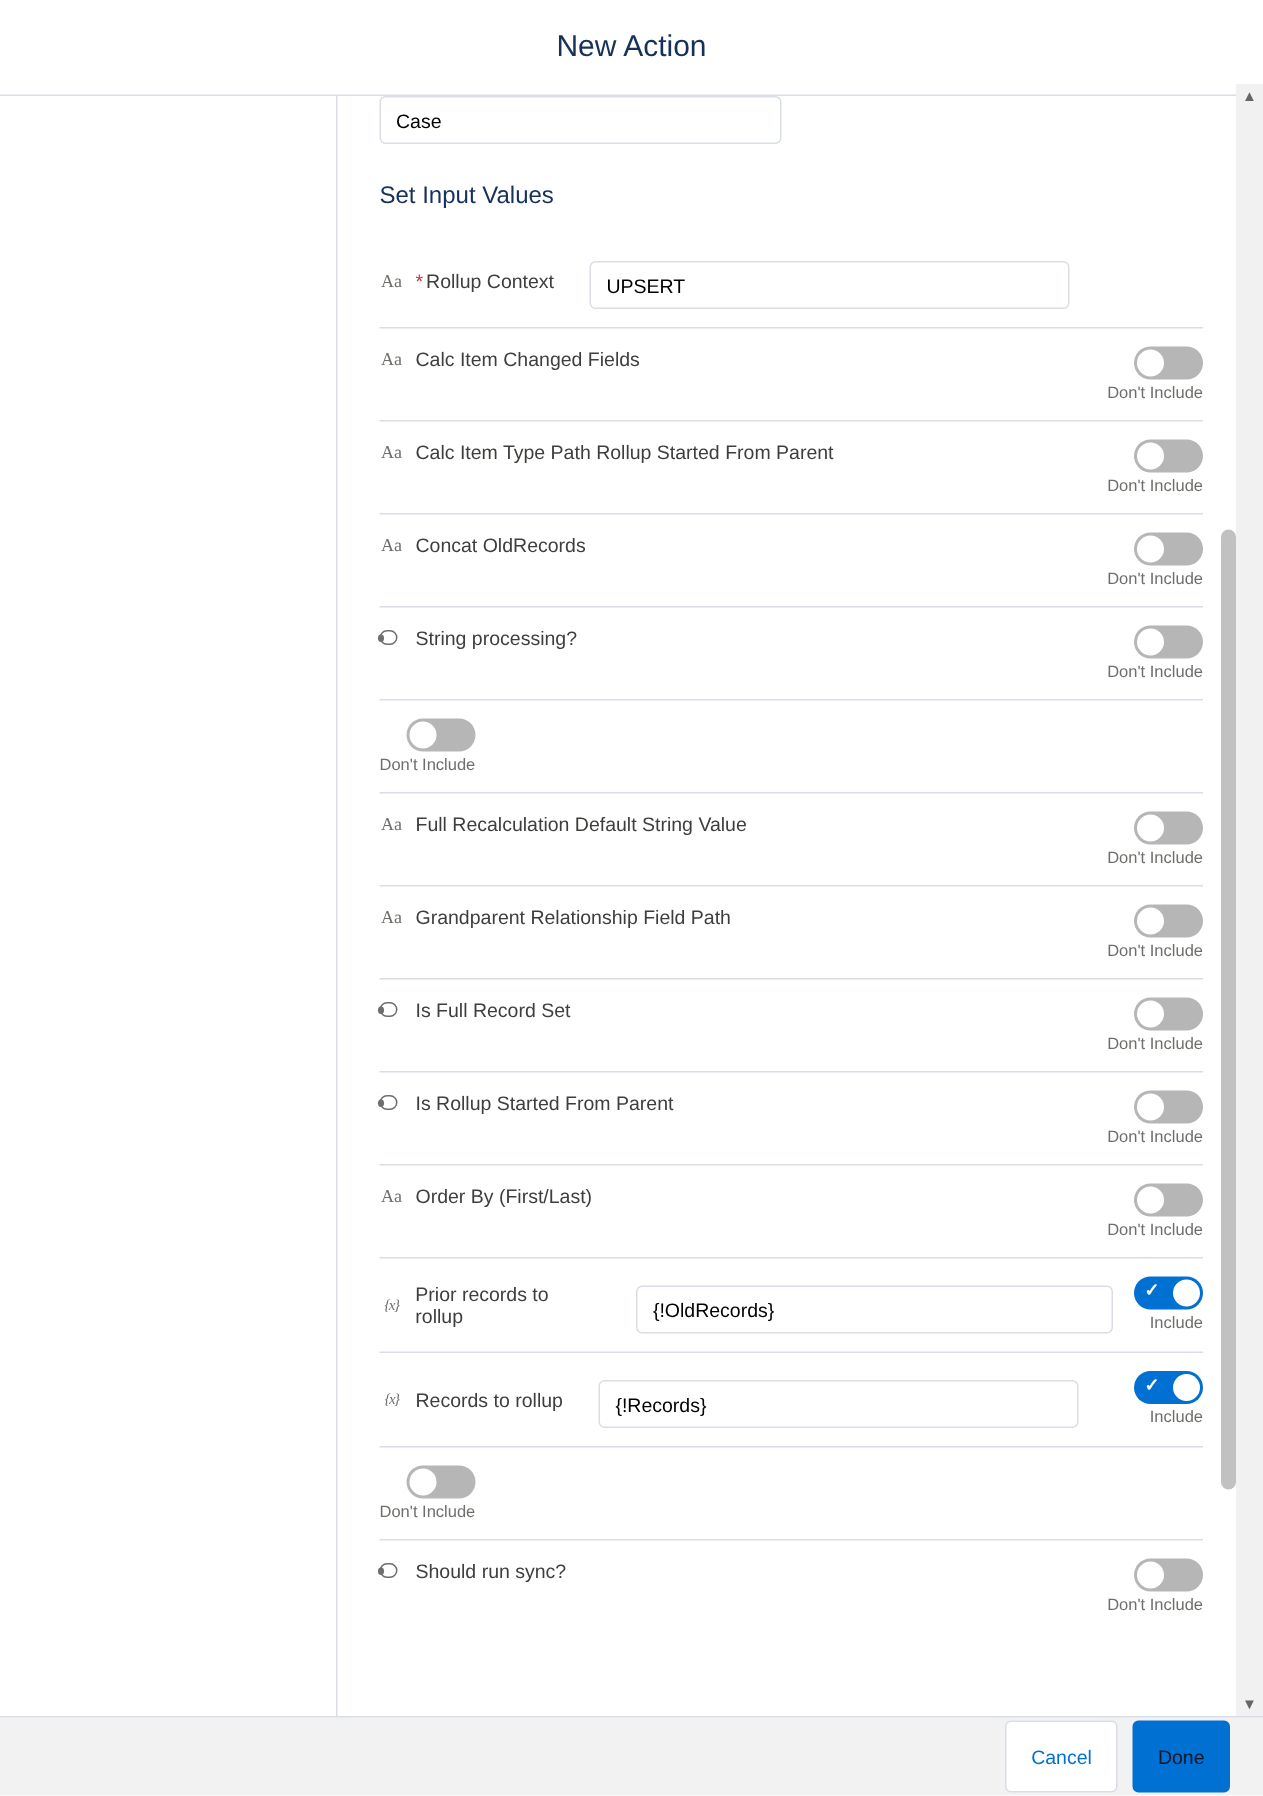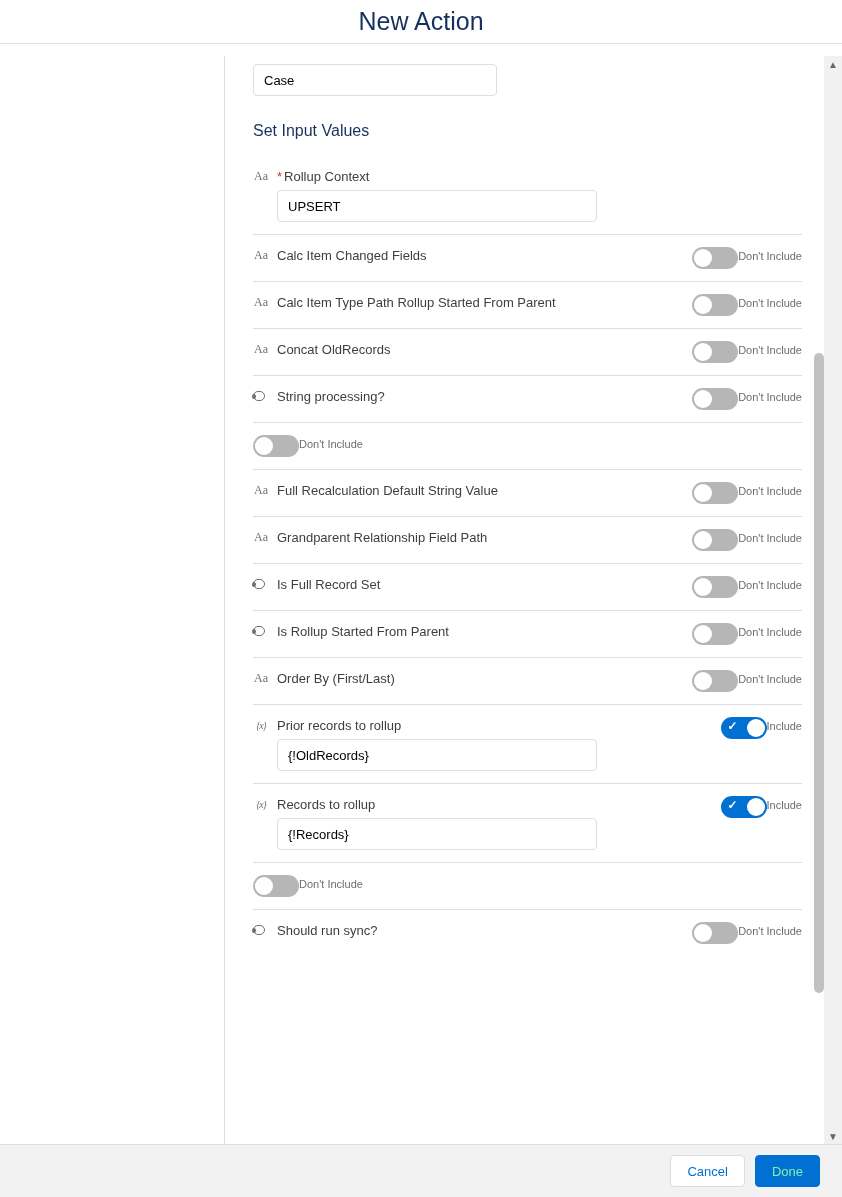--- a/index.html
+++ b/index.html
@@ -12,76 +12,76 @@
 }
 *{box-sizing:border-box}
 html,body{margin:0;height:100%}
 body{
   font-family:-apple-system,"Segoe UI",Arial,sans-serif;
   font-size:13px;color:var(--txt);
   background:#fff;
   width:842px;height:1197px;position:relative;overflow:hidden;
 }
 
-.hdr{height:44px;display:flex;align-items:center;justify-content:center;
-     border-bottom:1px solid var(--border);font-size:25px;color:#16325c;position:relative;z-index:2;background:#fff}
+.hdr{height:64px;display:flex;align-items:center;justify-content:center;
+     border-bottom:1px solid var(--border);font-size:20px;color:#16325c;position:relative;z-index:2;background:#fff}
 
 .main{position:absolute;top:56px;left:0;right:0;bottom:53px;display:flex;background:#fff}
 
 .leftcol{width:225px;min-width:225px;border-right:1px solid var(--border);position:relative}
 
 .native-sb{position:absolute;top:56px;right:0;bottom:53px;width:18px;background:#f1f1f1;z-index:5}
 .native-sb .arrow{position:absolute;left:0;right:0;height:16px;display:flex;align-items:center;justify-content:center;color:#666;font-size:10px;cursor:pointer}
 .native-sb .arrow.up{top:0}
 .native-sb .arrow.down{bottom:0}
 
 .inner-sb{position:absolute;top:353px;right:18px;width:10px;height:640px;background:#c1c1c1;border-radius:5px;z-index:4}
 
 .content{flex:1;padding:0 22px 20px 28px;overflow:hidden;margin-right:18px}
 .top-input{margin-top:8px}
 .section-title{font-size:16px;color:#16325c;margin:26px 0 16px 0}
 .row{border-top:1px solid var(--border);padding:12px 0;display:flex;align-items:flex-start}
 .row:first-of-type{border-top:none}
-.row-body{flex:1;display:flex;flex-direction:column}
+.row-body{flex:1;display:flex;flex-direction:row}
 .lbl{display:flex;align-items:center;gap:8px;color:var(--txt)}
 .lbl .req{color:#c23934;margin-right:2px}
 .ic{display:inline-flex;width:16px;height:16px;align-items:center;justify-content:center;color:#706e6b;font-family:Georgia,serif}
 .inp{margin-top:6px;margin-left:24px;width:320px}
 input.txt{width:100%;height:32px;border:1px solid var(--border);border-radius:4px;padding:0 10px;font-size:13px;background:#fff}
-.toggle-wrap{display:flex;align-items:flex-start;min-width:60px}
+.toggle-wrap{display:flex;flex-direction:column;align-items:flex-end;min-width:60px}
 .toggle{width:46px;height:22px;border-radius:12px;background:var(--toggle-off);position:relative;cursor:pointer}
 .toggle .knob{position:absolute;top:2px;left:2px;width:18px;height:18px;border-radius:50%;background:#fff;transition:left .1s}
 .toggle.on{background:var(--toggle-on)}
 .toggle.on .knob{left:26px}
 .toggle.on::before{content:"✓";position:absolute;left:7px;top:2px;color:#fff;font-size:12px;font-weight:bold}
 .toggle-lbl{font-size:11px;color:var(--txt-dim);margin-top:3px;white-space:nowrap}
 .icon-Aa::before{content:"Aa";font-size:12px;font-family:Georgia,serif}
 .icon-bool::before{content:"";display:inline-block;width:14px;height:8px;border:1.4px solid #706e6b;border-radius:6px;position:relative}
 .icon-bool::after{content:"";display:inline-block;width:5px;height:5px;border-radius:50%;background:#706e6b;position:relative;left:-13px;top:0}
 .ic.bool{display:inline-flex;align-items:center}
 .icon-hash::before{content:"#";font-size:15px;font-weight:600;font-family:Arial}
 .icon-var::before{content:"{x}";font-size:10px;font-style:italic;font-family:Georgia,serif;letter-spacing:-1px}
 
 .footer{position:absolute;left:0;right:0;bottom:0;height:53px;background:#f3f2f2;border-top:1px solid var(--border);
         display:flex;align-items:center;justify-content:flex-end;padding:0 22px;gap:10px}
-.btn{height:32px;padding:0 16px;border-radius:4px;font-size:13px;cursor:pointer}
+.btn{height:48px;padding:0 16px;border-radius:4px;font-size:13px;cursor:pointer}
 .btn-neutral{background:#fff;border:1px solid var(--border);color:#0070d2}
-.btn-brand{background:var(--brand);border:1px solid var(--brand);color:#86efac}
+.btn-brand{background:var(--brand);border:1px solid var(--brand);color:#0f172a}
 </style>
 </head>
 <body>
 
 <div class="hdr">New Action</div>
 
 <div class="main">
   <div class="leftcol"></div>
   <div class="content">
 
     <div class="top-input">
-      <div class="inp" style="margin-left:0;width:244px">
+      <div class="inp" style="margin-left:0;width:268px">
         <input class="txt" value="Case" style="">
       </div>
     </div>
 
     <div class="section-title">Set Input Values</div>
 
     <div id="rows">
         <div class="row">
           <div class="row-body">
             <div class="lbl">

